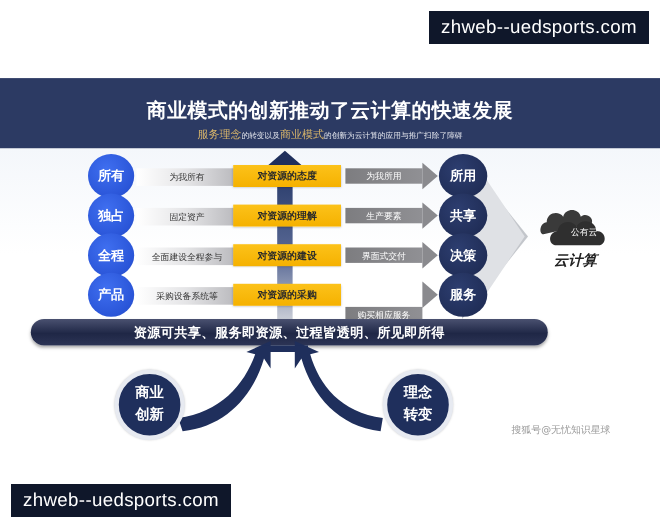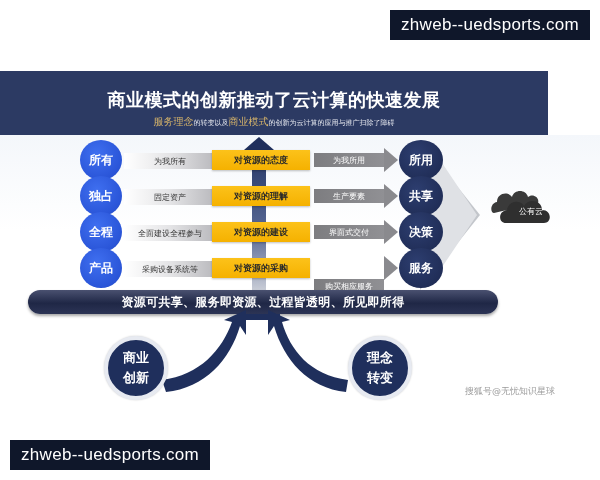--- a/index.html
+++ b/index.html
@@ -9,21 +9,21 @@
     .watermark {
       position: absolute; background: #0f172a; color: #ffffff;
       font-family: "Liberation Sans", "DejaVu Sans", sans-serif;
       font-size: 17px; height: 30px; line-height: 30px; text-align: center;
       letter-spacing: 0.3px;
     }
     .wm-top { left: 390px; top: 10px; width: 200px; }
     .wm-bottom { left: 10px; top: 440px; width: 200px; }
 
     .banner {
-      position: absolute; left: 0; top: 71px; width: 548px; height: 64px;
+      position: absolute; left: 0; top: 71px; width: 600px; height: 64px;
       background: #2c3a63;
     }
     .banner-title {
       position: absolute; left: 0; right: 0; top: 17px; text-align: center;
       color: #ffffff; font-weight: bold; font-size: 18px; letter-spacing: 0.5px;
     }
     .banner-sub {
       position: absolute; left: 0; right: 0; top: 44px; text-align: center;
       color: #e6e8ef; font-size: 7px; font-family: Liberation Mono, monospace;
     }
@@ -187,20 +187,21 @@
   <div class="garrow-head" style="top:8px;"></div>
   <div class="rcircle" style="top:0;">服务</div>
 </div>
 
 <div class="cloud-wrap">
   <svg width="70" height="48" viewBox="0 0 70 48" style="position:absolute;left:0;top:0;">
     <path d="M6 30 C2 30 2 20 9 19 C9 10 20 8 24 14 C26 6 38 6 40 14 C44 10 52 14 50 20" fill="#3a3a3a"></path>
     <path d="M18 40 C10 40 10 28 19 27 C20 18 32 16 36 23 C40 15 54 17 54 27 C64 27 64 40 56 40 Z" fill="#2f2f2f"></path>
   </svg>
   <div class="cloud-label">公有云</div>
+  <div class="cloud-caption">云计算</div>
 </div>
 
 <div class="bottom-bar">资源可共享、服务即资源、过程皆透明、所见即所得</div>
 
 <svg width="600" height="480" style="position:absolute;left:0;top:0;pointer-events:none;">
   <path d="M162 380 C200 375 222 350 232 322 L224 320 L246 310 L246 335 L240 326 C230 360 205 388 166 392 Z" fill="#1f2f5c"></path>
   <path d="M348 380 C310 375 290 350 282 322 L290 320 L268 310 L268 335 L274 326 C284 360 308 388 346 392 Z" fill="#1f2f5c"></path>
   <rect x="240" y="314" width="40" height="6" fill="#1f2f5c"></rect>
 </svg>
 <div class="curve-label cl-left">共享经济</div>

